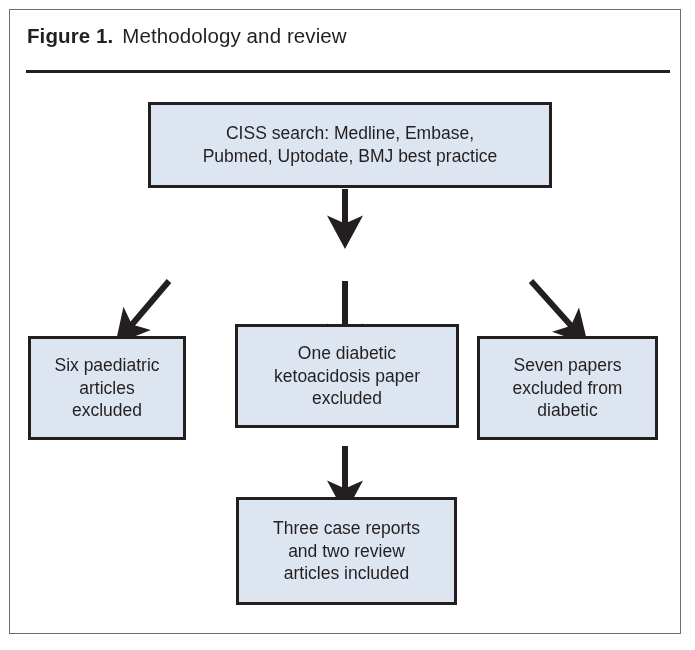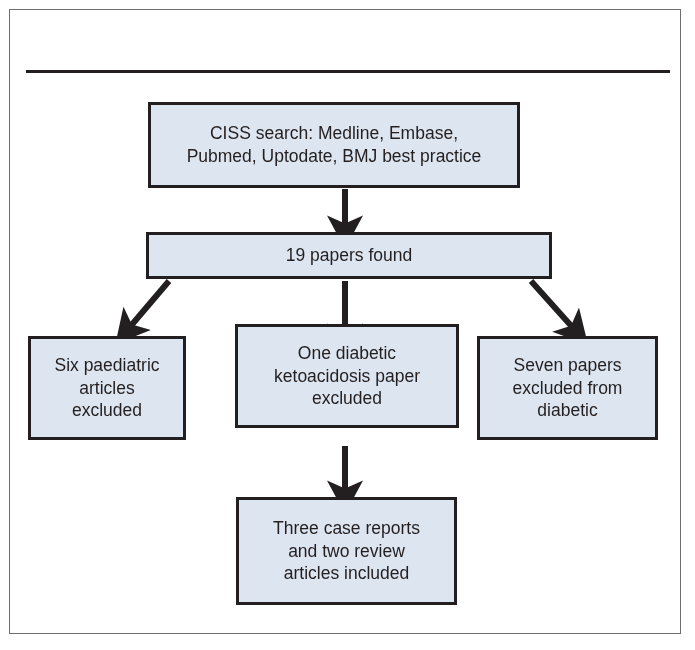--- a/index.html
+++ b/index.html
@@ -83,21 +83,21 @@
     font-size: 17.5px;
     line-height: 1.30;
     padding: 2px 6px;
   }
   .flow-box .box-text {
     display: block;
     width: 100%;
     white-space: pre-line;
   }
 
-  #box-search  { left: 148px; top: 102px; width: 372px; height: 86px; align-items: center; }
+  #box-search  { left: 148px; top: 102px; width: 404px; height: 86px; align-items: center; }
   #box-found   { left: 146px; top: 232px; width: 406px; height: 47px; }
   #box-paed    { left: 28px;  top: 336px; width: 158px; height: 104px; }
   #box-dka     { left: 235px; top: 324px; width: 224px; height: 104px; }
   #box-seven   { left: 477px; top: 336px; width: 181px; height: 104px; }
   #box-included{ left: 236px; top: 497px; width: 221px; height: 108px; }
 
   
   .arrow-layer {
     position: absolute;
     left: 0;
@@ -107,20 +107,23 @@
     pointer-events: none;
   }
 </style>
 </head>
 <body>
 
 <div id="figure-root">
 
   <div class="figure-frame"></div>
 
+  <div class="figure-title">
+    <span class="fig-label">Figure 1.</span><span class="fig-caption">Methodology and review</span>
+  </div>
 
   <div class="title-rule"></div>
 
   <div class="flow-canvas">
 
     <svg class="arrow-layer" width="695" height="650" viewBox="0 0 695 650" xmlns="http://www.w3.org/2000/svg">
       <defs>
         <marker id="arrowhead" markerWidth="7" markerHeight="7" refX="2.1" refY="3.3" orient="auto" markerUnits="strokeWidth">
           <path d="M0,0.3 L5.6,3.3 L0,6.3 L1.35,3.3 Z" fill="#231f20"></path>
         </marker>
@@ -145,23 +148,20 @@
       <g>
         <line x1="345" y1="446" x2="345" y2="493" stroke="#231f20" stroke-width="6" marker-end="url(#arrowhead)"></line>
       </g>
     </svg>
 
     <div class="flow-box" id="box-search">
       <span class="box-text">CISS search: Medline, Embase,
 Pubmed, Uptodate, BMJ best practice</span>
     </div>
 
-    <div class="flow-box" id="box-found">
-      <span class="box-text">19 papers found</span>
-    </div>
 
     <div class="flow-box" id="box-paed">
       <span class="box-text">Six paediatric
 articles
 excluded</span>
     </div>
 
     <div class="flow-box" id="box-dka">
       <span class="box-text">One diabetic
 ketoacidosis paper

